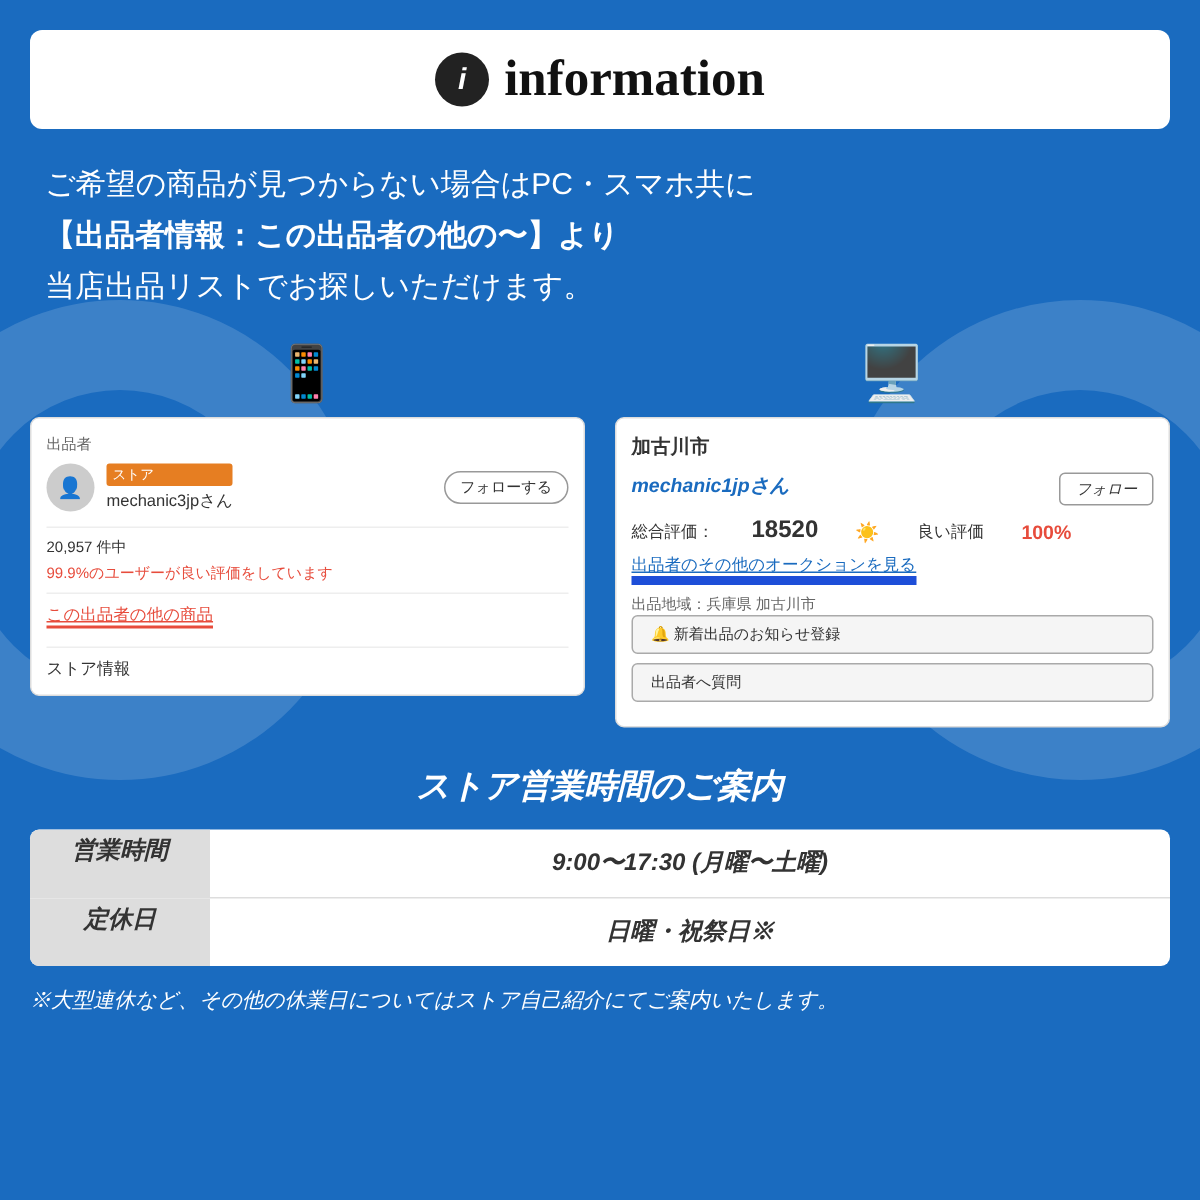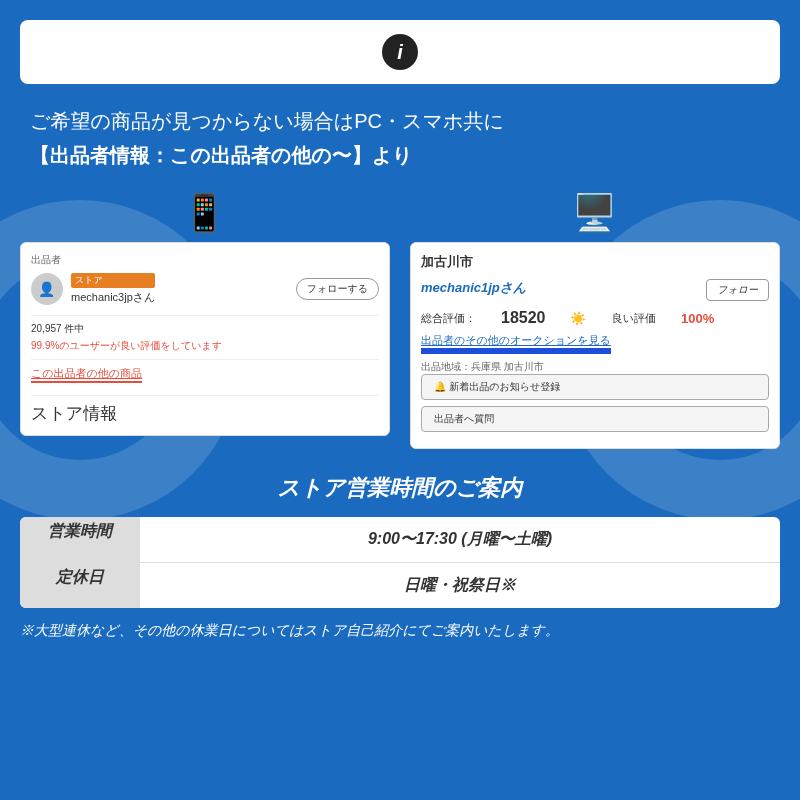--- a/index.html
+++ b/index.html
@@ -191,21 +191,21 @@
     .other-items-link {
       color: #e74c3c;
       font-size: 11px;
       text-decoration: underline;
       border-bottom: 2px solid #e74c3c;
       display: inline-block;
       margin-bottom: 6px;
     }
 
     .store-info {
-      font-size: 17px;
+      font-size: 11px;
       color: #333;
     }
 
     
     .pc-screen {
       background: white;
       border-radius: 6px;
       padding: 10px;
       width: 100%;
       font-size: 11px;
@@ -342,25 +342,27 @@
 
 <div class="bg-circle-left"></div>
 <div class="bg-circle-right"></div>
 
 <div class="main-container">
 
   <div class="header-box">
     <div class="info-icon">
       <span>i</span>
     </div>
+    <div class="header-title">information</div>
   </div>
 
   <div class="main-text">
     <div>ご希望の商品が見つからない場合はPC・スマホ共に</div>
     <div><span class="bracket-text">【出品者情報：この出品者の他の〜】より</span></div>
+    <div>当店出品リストでお探しいただけます。</div>
   </div>
 
   <div class="screenshots-row">
 
     <div class="screenshot-col">
       <div class="device-icon">📱</div>
       <div class="mobile-screen">
         <div class="seller-label">出品者</div>
         <div class="seller-row">
           <div class="seller-info">

